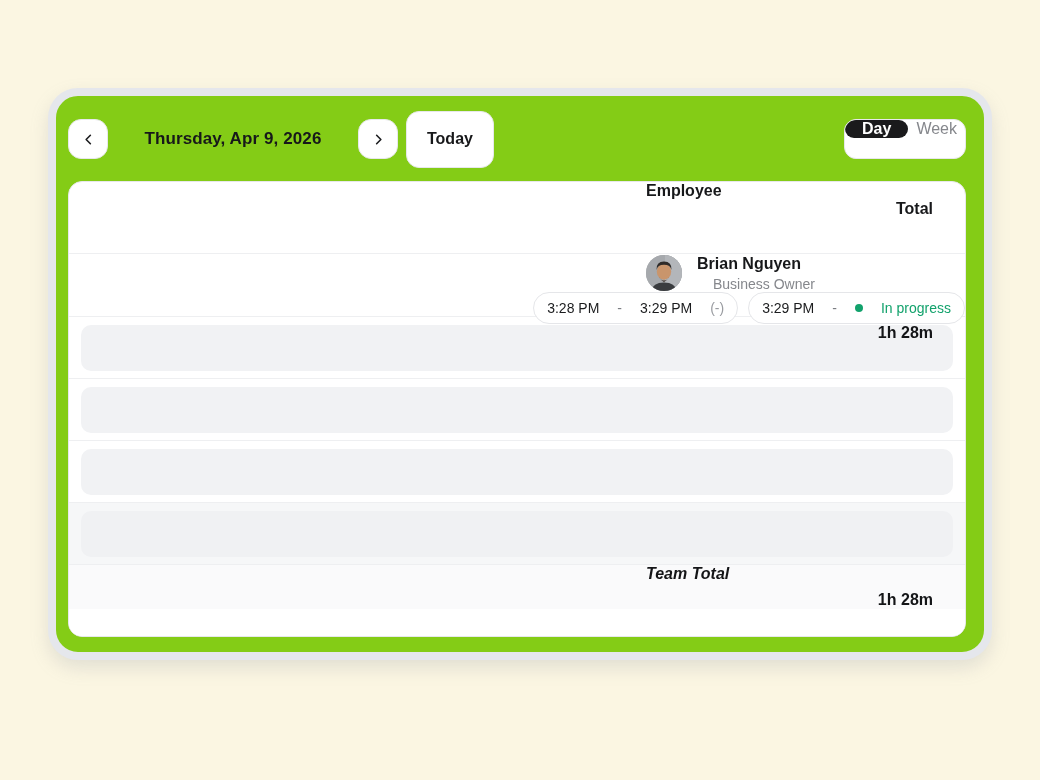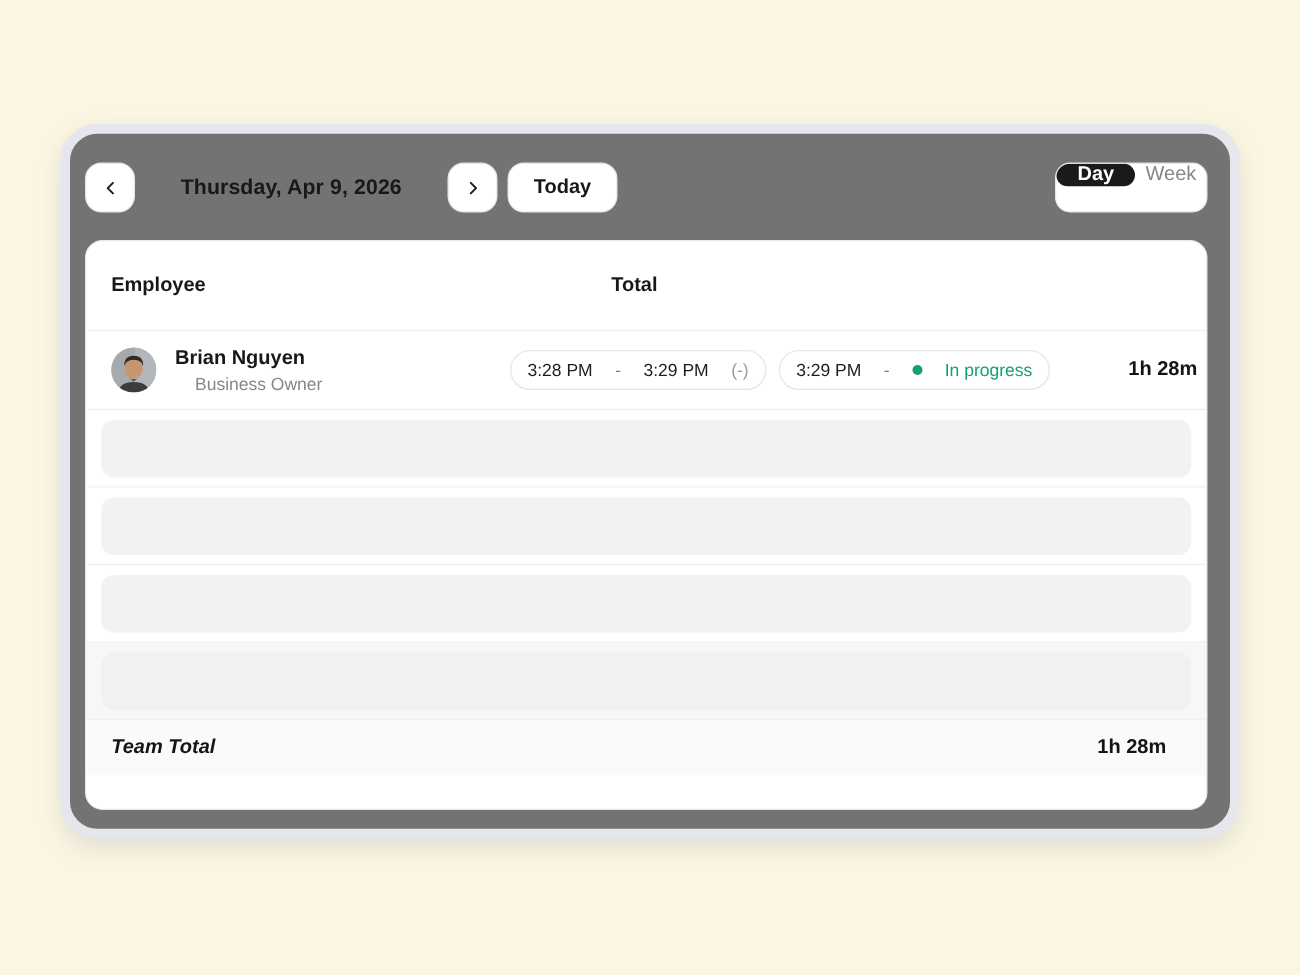--- a/index.html
+++ b/index.html
@@ -6,43 +6,43 @@
   html, body { width: 1040px; height: 780px; }
   body {
     background: #FBF6E2;
     font-family: "Liberation Sans", sans-serif;
     position: relative;
     overflow: hidden;
     color: #17181A;
   }
   .card {
     position: absolute;
-    left: 48px; top: 99px;
+    left: 48px; top: 88px;
     width: 944px; height: 572px;
-    background: #737373;
+    background: #84cc16;
     border: 8px solid #E5E7EC;
     border-radius: 30px;
     box-shadow: 0 8px 18px rgba(140,145,160,0.22);
   }
   .card-inner { padding: 23px 18px 0 12px; height: 100%; }
 
   
   .nav-row { display: flex; align-items: center; height: 40px; }
   .icon-btn {
     width: 40px; height: 40px; flex: none;
     border: 1px solid #E7E8EB; border-radius: 13px;
     background: #fff; cursor: pointer;
     display: flex; align-items: center; justify-content: center;
   }
   .date-title {
     width: 250px; text-align: center;
     font-size: 17px; font-weight: 700; letter-spacing: .1px;
   }
   .today-btn {
-    height: 40px; margin-left: 8px; padding: 0 20px;
+    height: 57px; margin-left: 8px; padding: 0 20px;
     border: 1px solid #E7E8EB; border-radius: 13px;
     background: #fff; cursor: pointer;
     font-family: inherit; font-size: 16px; font-weight: 700; color: #17181A;
   }
   .view-toggle {
     margin-left: auto; height: 40px;
     display: flex; align-items: flex-start;
     border: 1px solid #E7E8EB; border-radius: 12px;
     background: #fff; overflow: hidden;
   }
@@ -57,21 +57,21 @@
   }
 
   
   .table {
     margin-top: 22px;
     border: 1px solid #E7E8EB;
     border-radius: 14px;
     overflow: hidden;
     background: #fff;
   }
-  .row { display: flex; align-items: center; }
+  .row { display: flex; align-items: flex-end; flex-direction: column; }
   .thead { height: 72px; border-bottom: 1px solid #EEEFF1; }
   .th { font-size: 16px; font-weight: 700; color: #17181A; }
   .col-emp { width: 339px; flex: none; padding-left: 20px; display: flex; align-items: center; }
   .col-sess { flex: 1; display: flex; align-items: center; gap: 10px; }
   .col-total { width: 150px; flex: none; text-align: right; padding-right: 32px; }
   .data-row { height: 63px; border-bottom: 1px solid #EEEFF1; }
   .avatar { width: 36px; height: 36px; border-radius: 50%; overflow: hidden; margin-right: 15px; flex: none; background: #A9ACB0; }
   .emp-name { font-size: 16px; font-weight: 700; color: #17181A; line-height: 1.2; }
   .emp-role { font-size: 14px; color: #85878C; margin-top: 3px; margin-left: 16px; }
   .chip {

